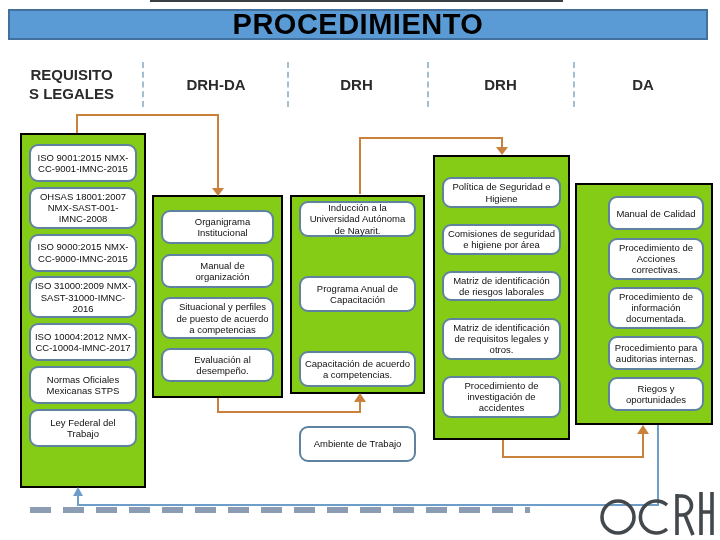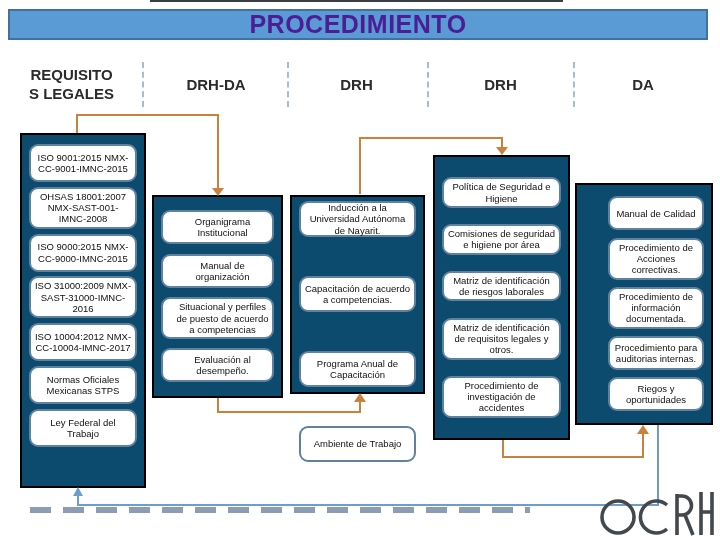--- a/index.html
+++ b/index.html
@@ -1,25 +1,25 @@
 <!DOCTYPE html>
 <html><head>
 <meta charset="utf-8">
 <style>
   html,body{margin:0;padding:0;background:#fff;}
   #stage{position:relative;width:720px;height:540px;background:#fff;overflow:hidden;
          font-family:"Liberation Sans",sans-serif;}
   .topline{position:absolute;left:150px;top:0;width:413px;height:2px;background:#3a3f45;}
   .banner{position:absolute;left:8px;top:9px;width:700px;height:31px;background:#5B9BD5;
           border:2px solid #41719C;box-sizing:border-box;display:flex;align-items:center;justify-content:center;}
-  .banner .t{color:#4c1d95;font-weight:bold;font-size:25px;letter-spacing:.5px;}
+  .banner .t{color:#000000;font-weight:bold;font-size:29px;letter-spacing:.5px;}
   .colhead{position:absolute;top:76px;text-align:center;font-weight:bold;font-size:15px;color:#2b2b2b;}
   .colhead.two{top:66px;line-height:1.25;}
   .sep{position:absolute;top:62px;height:45px;width:0;border-left:2px dashed #A3BED1;}
-  .col{position:absolute;border:2px solid #000;background:#0c4a6e;box-sizing:border-box;
+  .col{position:absolute;border:2px solid #000;background:#84cc16;box-sizing:border-box;
        display:flex;flex-direction:column;justify-content:space-evenly;padding:4px 7px;}
   .bx{border:2px solid #5F82A0;border-radius:9px;background:#fff;box-sizing:border-box;
       display:flex;align-items:center;justify-content:center;text-align:center;
       font-size:9.5px;line-height:1.18;color:#101010;padding:2px 3px;}
   .c1 .bx{min-height:38px;} .c2 .bx{min-height:34px;padding-left:13px;} .c3 .bx{min-height:36px;}
   .c4 .bx{min-height:30px;} .c5 .bx{min-height:34px;margin-left:24px;}
   #c1{left:20px;top:133px;width:126px;height:355px;padding-bottom:34px;}
   #c2{left:152px;top:195px;width:131px;height:203px;}
   #c3{left:290px;top:195px;width:135px;height:199px;gap:39px;}
   #c4{left:433px;top:155px;width:137px;height:285px;}
@@ -66,22 +66,22 @@
 
   <div id="c2" class="col c2">
     <div class="bx">Organigrama Institucional</div>
     <div class="bx">Manual de organización</div>
     <div class="bx">Situacional y perfiles de puesto de acuerdo a competencias</div>
     <div class="bx">Evaluación al desempeño.</div>
   </div>
 
   <div id="c3" class="col c3">
     <div class="bx">Inducción a la Universidad Autónoma de Nayarit.</div>
+    <div class="bx">Programa Anual de Capacitación</div>
     <div class="bx">Capacitación de acuerdo a competencias.</div>
-    <div class="bx">Programa Anual de Capacitación</div>
     <div class="bx">Ambiente de Trabajo</div>
   </div>
 
   <div id="c4" class="col c4">
     <div class="bx">Política de Seguridad e Higiene</div>
     <div class="bx">Comisiones de seguridad e higiene por área</div>
     <div class="bx">Matriz de identificación de riesgos laborales</div>
     <div class="bx">Matriz de identificación de requisitos legales y otros.</div>
     <div class="bx">Procedimiento de investigación de accidentes</div>
   </div>

